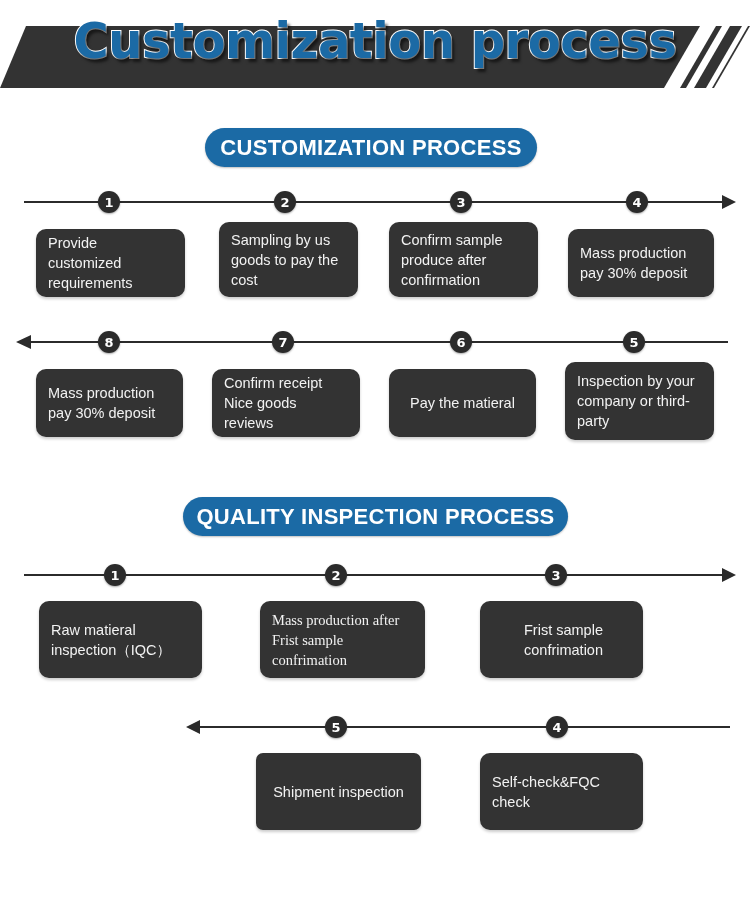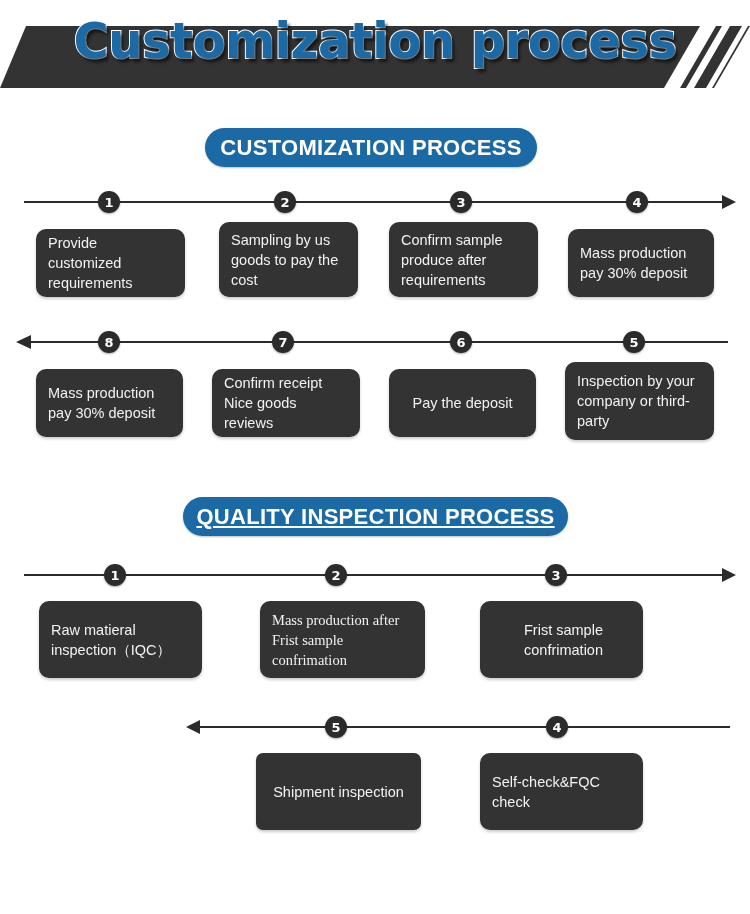--- a/index.html
+++ b/index.html
@@ -38,21 +38,21 @@
     background:#1b6aa5;
     border-radius:30px;
     color:#ffffff;
     font-size:22px;
     font-weight:bold;
     letter-spacing:0.3px;
     display:flex;align-items:center;justify-content:center;
     box-shadow:0 1px 2px rgba(0,0,0,0.25);
   }
   #pill-custom{left:205px;top:128px;width:332px;height:39px;}
-  #pill-quality{left:183px;top:497px;width:385px;height:39px;text-decoration:underline;}
+  #pill-quality{left:183px;top:497px;width:385px;height:39px;}
 
   
   .row{position:absolute;left:0;width:750px;}
   .axis{position:absolute;left:0;top:0;width:750px;height:26px;}
   .num{
     position:absolute;
     width:22px;height:22px;border-radius:50%;
     background:#2b2b2b;
     color:#ffffff;
     font-size:13px;font-weight:bold;
@@ -98,37 +98,37 @@
       <line x1="24" y1="12" x2="728" y2="12" stroke="#2b2b2b" stroke-width="2"></line>
       <polygon points="736,12 722,5 722,19" fill="#2b2b2b"></polygon>
     </svg>
     <div class="num" style="left:98px;top:1px;">1</div>
     <div class="num" style="left:274px;top:1px;">2</div>
     <div class="num" style="left:450px;top:1px;">3</div>
     <div class="num" style="left:626px;top:1px;">4</div>
 
     <div class="card" style="left:36px;top:39px;width:149px;height:68px;">Provide customized requirements</div>
     <div class="card" style="left:219px;top:32px;width:139px;height:75px;">Sampling by us goods to pay the cost</div>
-    <div class="card" style="left:389px;top:32px;width:149px;height:75px;">Confirm sample produce after requirements</div>
+    <div class="card" style="left:389px;top:32px;width:149px;height:75px;">Confirm sample produce after confirmation</div>
     <div class="card" style="left:568px;top:39px;width:146px;height:68px;">Mass production pay 30% deposit</div>
   </div>
 
   <div class="row" style="top:330px;height:115px;">
     <svg class="axis" viewBox="0 0 750 26">
       <line x1="30" y1="12" x2="728" y2="12" stroke="#2b2b2b" stroke-width="2"></line>
       <polygon points="16,12 31,5 31,19" fill="#2b2b2b"></polygon>
     </svg>
     <div class="num" style="left:98px;top:1px;">8</div>
     <div class="num" style="left:272px;top:1px;">7</div>
     <div class="num" style="left:450px;top:1px;">6</div>
     <div class="num" style="left:623px;top:1px;">5</div>
 
     <div class="card" style="left:36px;top:39px;width:147px;height:68px;">Mass production pay 30% deposit</div>
     <div class="card" style="left:212px;top:39px;width:148px;height:68px;">Confirm receipt Nice goods reviews</div>
-    <div class="card center" style="left:389px;top:39px;width:147px;height:68px;">Pay the deposit</div>
+    <div class="card center" style="left:389px;top:39px;width:147px;height:68px;">Pay the matieral</div>
     <div class="card" style="left:565px;top:32px;width:149px;height:78px;">Inspection by your company or third-party</div>
   </div>
 
   <div class="pill" id="pill-quality">QUALITY INSPECTION PROCESS</div>
 
   <div class="row" style="top:563px;height:125px;">
     <svg class="axis" viewBox="0 0 750 26">
       <line x1="24" y1="12" x2="728" y2="12" stroke="#2b2b2b" stroke-width="2"></line>
       <polygon points="736,12 722,5 722,19" fill="#2b2b2b"></polygon>
     </svg>

